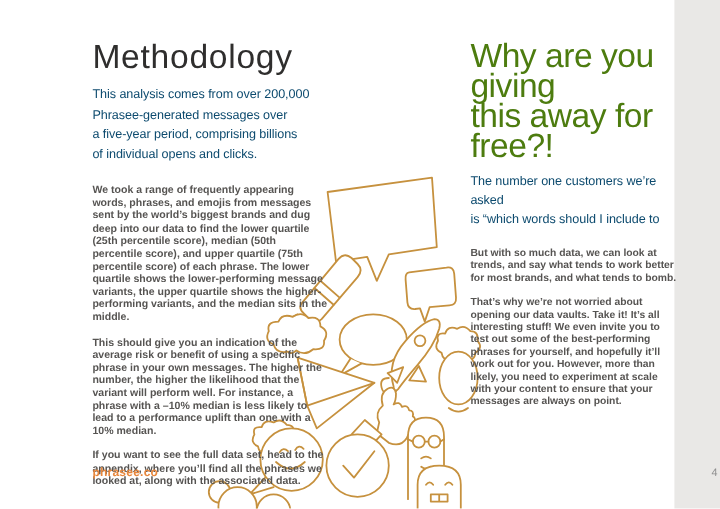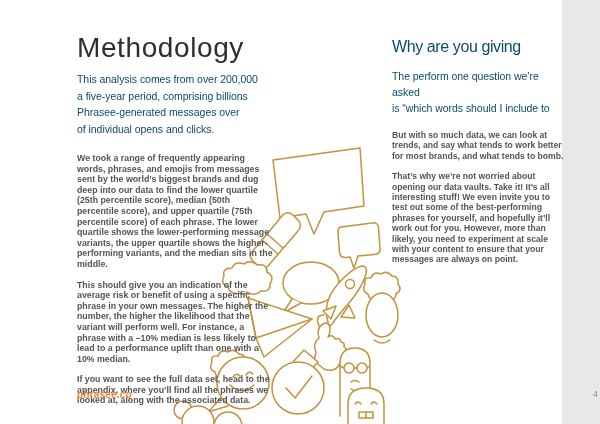--- a/index.html
+++ b/index.html
@@ -7,21 +7,21 @@
     position:relative;width:600px;height:424px;overflow:hidden;background:#ffffff;
     font-family:"Liberation Sans",sans-serif;margin-left:40px;-webkit-font-smoothing:antialiased;
   }
   .gray-panel{position:absolute;left:522px;top:0;width:78px;height:424px;background:#e9e8e6;}
   .doodles{position:absolute;left:130px;top:140px;width:235px;height:284px;z-index:1;}
   .page{position:absolute;z-index:2;}
   .left-page{left:37px;top:34px;width:215px;}
   .right-page{left:352px;top:34px;width:172px;}
   .page-title{margin:0;font-weight:400;color:#2f2e2d;}
   .left-page .page-title{font-size:28px;line-height:28px;letter-spacing:0.6px;}
-  .right-page .page-title .title-line{font-size:16px;line-height:25px;letter-spacing:-0.4px;color:#0c4a6e;}
+  .right-page .page-title .title-line{font-size:28px;line-height:25px;letter-spacing:-0.4px;color:#4d7c0f;}
   .subtitle{margin-top:9px;color:#0c4a6e;}
   .subtitle .sub-line{font-size:10.5px;line-height:16.5px;letter-spacing:-0.05px;}
   .right-page .subtitle .sub-line{line-height:16px;}
   .body{color:#565452;}
   .left-page .body{margin-top:16px;width:196px;font-size:8.8px;line-height:10.6px;}
   .right-page .body{margin-top:14px;width:172px;font-size:8.6px;line-height:10.4px;}
   .body .para{margin:0 0 10px 0;font-weight:bold;}
   .site-link{position:absolute;left:37px;top:389px;z-index:2;color:#e8873c;font-size:10px;
     font-weight:bold;letter-spacing:0.2px;text-decoration:none;cursor:pointer;}
   .page-number{position:absolute;left:553px;top:389px;z-index:3;color:#8f8f8f;font-size:9px;}
@@ -119,39 +119,40 @@
       <circle fill="#fff" cx="143" cy="410" r="9"></circle>
       <circle fill="#fff" cx="158" cy="422" r="16"></circle>
       <circle fill="#fff" cx="188" cy="426" r="14"></circle>
     </g>
   </svg>
 
   <div class="page left-page">
     <h1 class="page-title">Methodology</h1>
     <div class="subtitle">
         <div class="sub-line">This analysis comes from over 200,000</div>
+        <div class="sub-line">Phrasee-generated messages over</div>
         <div class="sub-line">a five-year period, comprising billions</div>
-        <div class="sub-line">Phrasee-generated messages over</div>
         <div class="sub-line">of individual opens and clicks.</div>
       </div>
     <div class="body">
         <div class="para">We took a range of frequently appearing words, phrases, and emojis from messages sent by the world’s biggest brands and dug deep into our data to find the lower quartile (25th percentile score), median (50th percentile score), and upper quartile (75th percentile score) of each phrase. The lower quartile shows the lower-performing message variants, the upper quartile shows the higher-performing variants, and the median sits in the middle.</div>
         <div class="para">This should give you an indication of the average risk or benefit of using a specific phrase in your own messages. The higher the number, the higher the likelihood that the variant will perform well. For instance, a phrase with a –10% median is less likely to lead to a performance uplift than one with a 10% median.</div>
         <div class="para">If you want to see the full data set, head to the appendix, where you’ll find all the phrases we looked at, along with the associated data.</div>
       </div>
   </div>
 
   <a class="site-link">phrasee.co</a>
 
   <div class="page right-page">
     <h1 class="page-title">
         <div class="title-line">Why are you giving</div>
+        <div class="title-line">this away for free?!</div>
       </h1>
     <div class="subtitle">
-        <div class="sub-line">The perform one question we’re asked</div>
+        <div class="sub-line">The number one customers we’re asked</div>
         <div class="sub-line">is “which words should I include to</div>
       </div>
     <div class="body">
         <div class="para">But with so much data, we can look at trends, and say what tends to work better for most brands, and what tends to bomb.</div>
         <div class="para">That’s why we’re not worried about opening our data vaults. Take it! It’s all interesting stuff! We even invite you to test out some of the best-performing phrases for yourself, and hopefully it’ll work out for you. However, more than likely, you need to experiment at scale with your content to ensure that your messages are always on point.</div>
       </div>
   </div>
 
   <div class="page-number">4</div>
 

